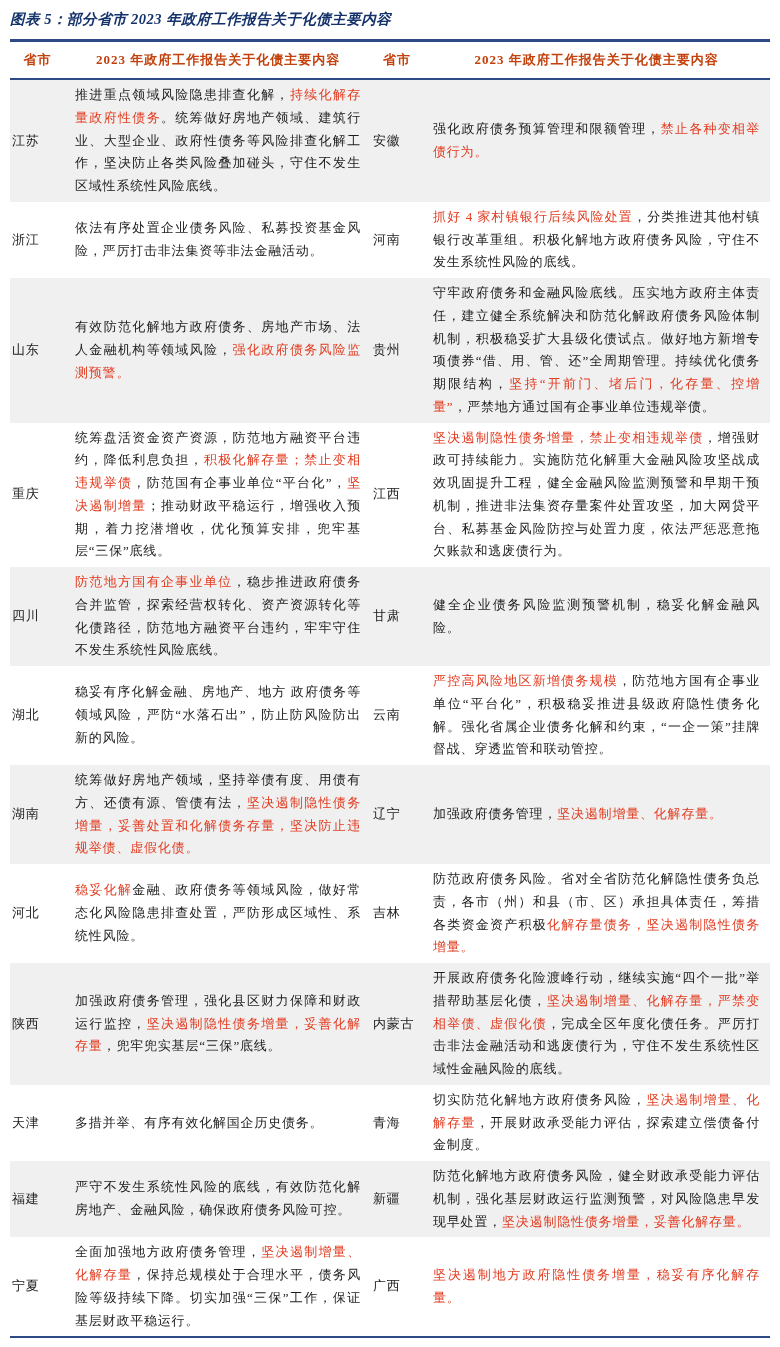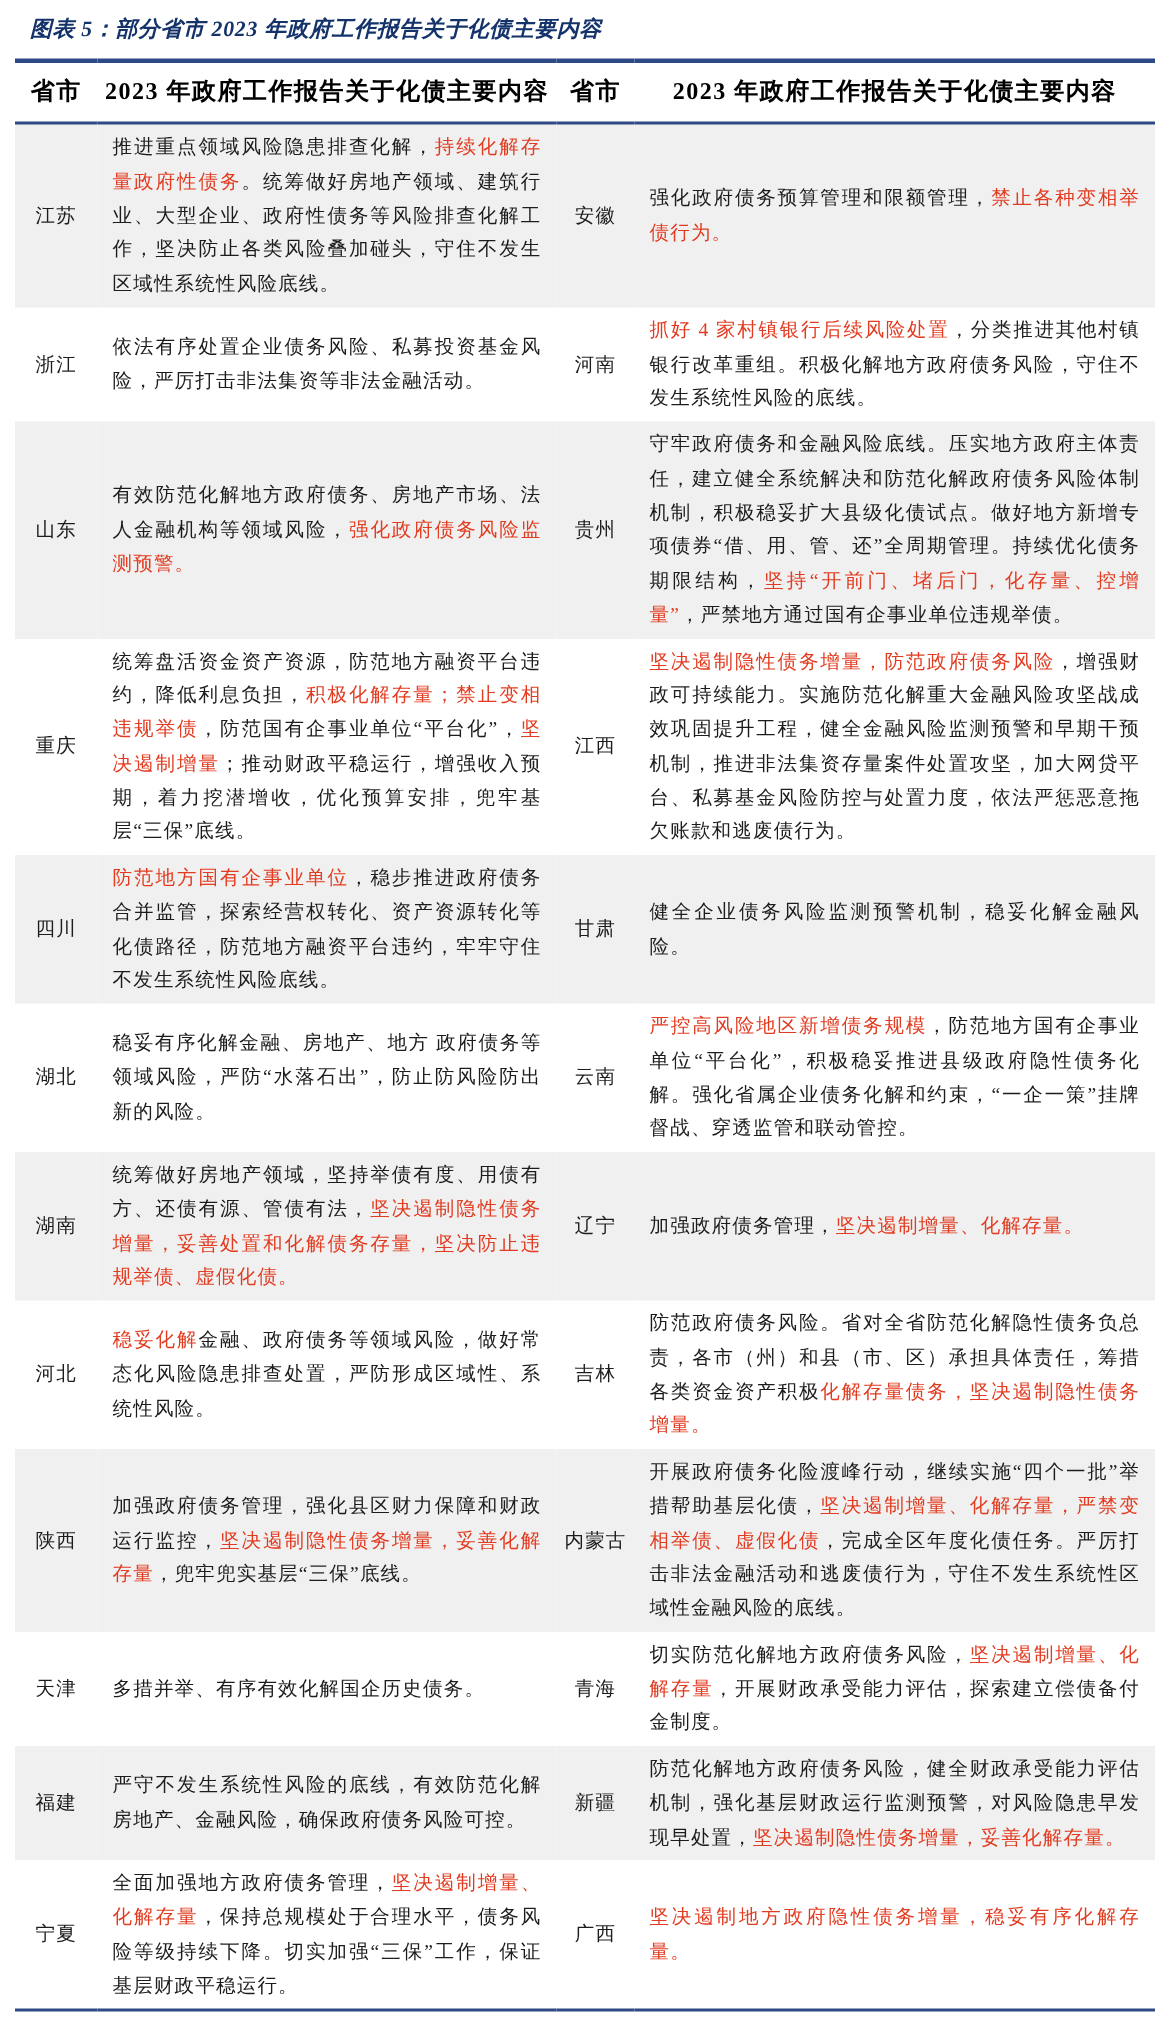--- a/index.html
+++ b/index.html
@@ -11,50 +11,50 @@
     box-sizing: border-box;
     padding: 6px 10px 0 10px;
     background: #ffffff;
   }
   .fig-title {
     color: #15336b;
     font-weight: bold;
     font-style: italic;
     font-size: 14.5px;
     letter-spacing: 0.5px;
-    margin: 4px 0 10px 10px;
+    margin: 4px 0 10px 0;
   }
   table.debt-table {
     width: 760px;
     border-collapse: collapse;
     table-layout: fixed;
     border-top: 3px solid #2e4a86;
     border-bottom: 2px solid #2e4a86;
   }
   table.debt-table thead th {
     border-bottom: 2px solid #2e4a86;
-    font-size: 16px;
+    font-size: 13px;
     font-weight: bold;
-    color: #000000;
+    color: #c2410c;
     text-align: center;
     padding: 9px 2px;
     letter-spacing: 1px;
   }
   table.debt-table tbody tr:nth-child(odd) { background: #f0f0f0; }
   table.debt-table td {
     font-size: 13px;
     line-height: 1.75;
     color: #1c1c1c;
     vertical-align: middle;
     padding: 4px 10px;
     letter-spacing: 0.8px;
     text-align: justify;
   }
   table.debt-table td.province {
-    text-align: center;
+    text-align: left;
     padding: 20px 2px;
   }
   .red { color: #e23b20; }
 </style>
 </head>
 <body>
 
 <div class="page">
 
   <div class="fig-title">图表 5：部分省市 2023 年政府工作报告关于化债主要内容</div>
@@ -90,21 +90,21 @@
         <tr>
           <td class="province">山东</td>
           <td><span>有效防范化解地方政府债务、房地产市场、法人金融机构等领域风险，</span><span class="red">强化政府债务风险监测预警。</span></td>
           <td class="province">贵州</td>
           <td><span>守牢政府债务和金融风险底线。压实地方政府主体责任，建立健全系统解决和防范化解政府债务风险体制机制，积极稳妥扩大县级化债试点。做好地方新增专项债券“借、用、管、还”全周期管理。持续优化债务期限结构，</span><span class="red">坚持“开前门、堵后门，化存量、控增量”</span><span>，严禁地方通过国有企事业单位违规举债。</span></td>
         </tr>
         <tr>
           <td class="province">重庆</td>
           <td><span>统筹盘活资金资产资源，防范地方融资平台违约，降低利息负担，</span><span class="red">积极化解存量；禁止变相违规举债</span><span>，防范国有企事业单位“平台化”，</span><span class="red">坚决遏制增量</span><span>；推动财政平稳运行，增强收入预期，着力挖潜增收，优化预算安排，兜牢基层“三保”底线。</span></td>
           <td class="province">江西</td>
-          <td><span class="red">坚决遏制隐性债务增量，防范政府债务风险</span><span>，增强财政可持续能力。实施防范化解重大金融风险攻坚战成效巩固提升工程，健全金融风险监测预警和早期干预机制，推进非法集资存量案件处置攻坚，加大网贷平台、私募基金风险防控与处置力度，依法严惩恶意拖欠账款和逃废债行为。</span></td>
+          <td><span class="red">坚决遏制隐性债务增量，禁止变相违规举债</span><span>，增强财政可持续能力。实施防范化解重大金融风险攻坚战成效巩固提升工程，健全金融风险监测预警和早期干预机制，推进非法集资存量案件处置攻坚，加大网贷平台、私募基金风险防控与处置力度，依法严惩恶意拖欠账款和逃废债行为。</span></td>
         </tr>
         <tr>
           <td class="province">四川</td>
           <td><span class="red">防范地方国有企事业单位</span><span>，稳步推进政府债务合并监管，探索经营权转化、资产资源转化等化债路径，防范地方融资平台违约，牢牢守住不发生系统性风险底线。</span></td>
           <td class="province">甘肃</td>
           <td><span>健全企业债务风险监测预警机制，稳妥化解金融风险。</span></td>
         </tr>
         <tr>
           <td class="province">湖北</td>
           <td><span>稳妥有序化解金融、房地产、地方 政府债务等领域风险，严防“水落石出”，防止防风险防出新的风险。</span></td>

